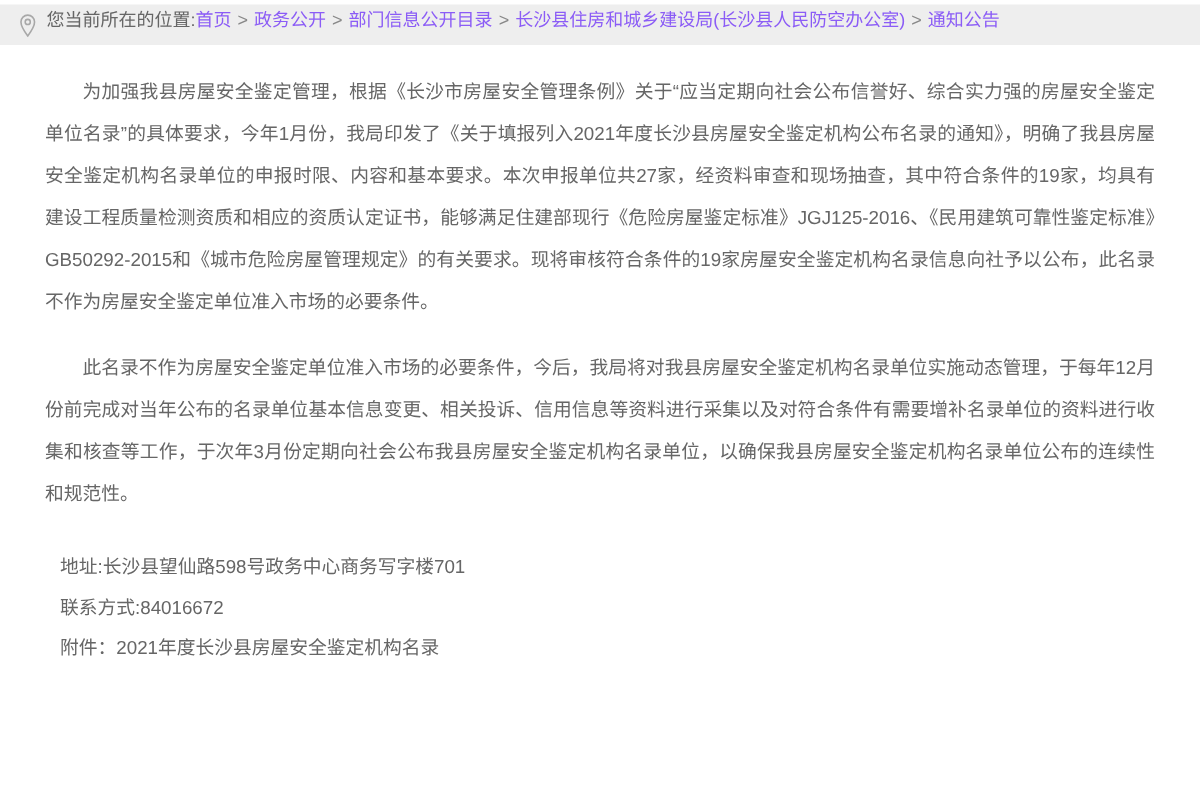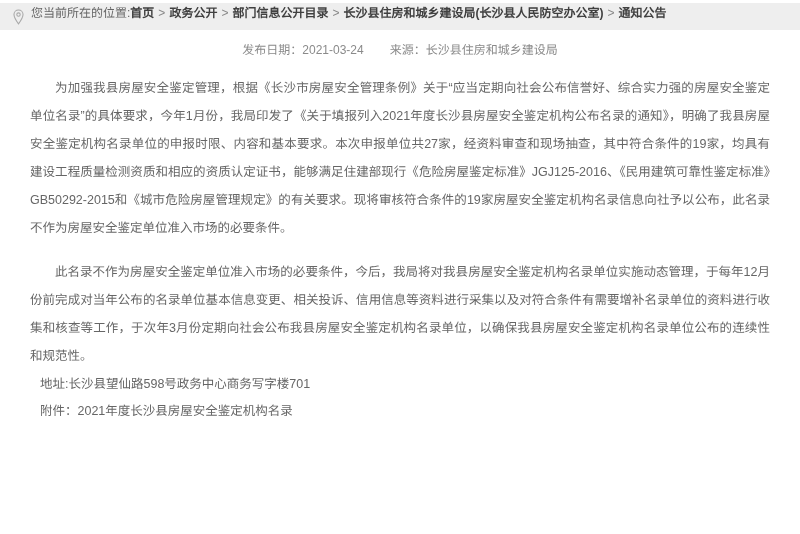--- a/index.html
+++ b/index.html
@@ -12,21 +12,21 @@
   .page { width: 800px; height: 534px; background: #fff; }
 
   
   .crumb-bar {
     margin-top: 3px; height: 27px; background: var(--bar-bg, #eeeeee);
     display: flex; padding: 0 10px;
     font-size: 12px; color: #666; white-space: nowrap; overflow: hidden;
   }
   .pin { display: inline-flex; align-items: center; margin: 0 6px 0 2px; }
   .crumb-prefix { color: #666; }
-  .crumb-link { color: #404040; text-decoration: none; cursor: pointer; font-weight: bold; }
+  .crumb-link { color: #8b5cf6; text-decoration: none; cursor: pointer; }
   .crumb-sep { color: #888; margin: 0 4px; }
 
   
   .title {
     margin-top: 17px; text-align: center;
     font-size: 21px; font-weight: bold; color: var(--title-blue, #3d87d5);
     letter-spacing: 0.5px;
   }
   .meta {
     margin-top: 10px; text-align: center;
@@ -37,48 +37,46 @@
   
   .body { padding: 0 30px; margin-top: 17px; }
   .para {
     font-size: 12.5px; line-height: 28px; color: var(--body-text, #666);
     text-align: justify; text-indent: 2em; margin-bottom: 2px; margin-top: 16px;
   }
   .line {
     padding: 0 30px 0 40px; font-size: 12.5px; line-height: 20px;
     color: var(--body-text, #666); margin-top: 7px;
   }
-  .line.first { margin-top: 4px; }
+  .line.first { margin-top: 25px; }
 </style>
 </head>
 <body>
 
 <div class="page">
 
   <div class="crumb-bar">
     <span class="pin">
       <svg width="13" height="16" viewBox="0 0 24 30">
         <path d="M12 2C7.3 2 3.5 5.8 3.5 10.5 3.5 16.5 12 28 12 28s8.5-11.5 8.5-17.5C20.5 5.8 16.7 2 12 2z" fill="none" stroke="#a8a8a8" stroke-width="2"></path>
         <circle cx="12" cy="10.5" r="3.2" fill="none" stroke="#a8a8a8" stroke-width="2"></circle>
       </svg>
     </span>
     <span class="crumb-prefix">您当前所在的位置: </span>
     <span id="crumb-items"><a class="crumb-link" href="#">首页</a><span class="crumb-sep">&gt;</span><a class="crumb-link" href="#">政务公开</a><span class="crumb-sep">&gt;</span><a class="crumb-link" href="#">部门信息公开目录</a><span class="crumb-sep">&gt;</span><a class="crumb-link" href="#">长沙县住房和城乡建设局(长沙县人民防空办公室)</a><span class="crumb-sep">&gt;</span><a class="crumb-link" href="#">通知公告</a></span>
   </div>
 
   <div class="article">
 
-    <div class="meta">
-      <span>发布日期：</span><span>2021-03-24</span><span class="src">来源：</span><span>长沙县住房和城乡建设局</span>
-    </div>
 
     <div class="body" id="paragraphs">
         <p class="para">为加强我县房屋安全鉴定管理，根据《长沙市房屋安全管理条例》关于“应当定期向社会公布信誉好、综合实力强的房屋安全鉴定单位名录”的具体要求，今年1月份，我局印发了《关于填报列入2021年度长沙县房屋安全鉴定机构公布名录的通知》，明确了我县房屋安全鉴定机构名录单位的申报时限、内容和基本要求。本次申报单位共27家，经资料审查和现场抽查，其中符合条件的19家，均具有建设工程质量检测资质和相应的资质认定证书，能够满足住建部现行《危险房屋鉴定标准》JGJ125-2016、《民用建筑可靠性鉴定标准》GB50292-2015和《城市危险房屋管理规定》的有关要求。现将审核符合条件的19家房屋安全鉴定机构名录信息向社予以公布，此名录不作为房屋安全鉴定单位准入市场的必要条件。</p>
         <p class="para">此名录不作为房屋安全鉴定单位准入市场的必要条件，今后，我局将对我县房屋安全鉴定机构名录单位实施动态管理，于每年12月份前完成对当年公布的名录单位基本信息变更、相关投诉、信用信息等资料进行采集以及对符合条件有需要增补名录单位的资料进行收集和核查等工作，于次年3月份定期向社会公布我县房屋安全鉴定机构名录单位，以确保我县房屋安全鉴定机构名录单位公布的连续性和规范性。</p>
       </div>
 
     <p class="line first">地址:长沙县望仙路598号政务中心商务写字楼701</p>
+    <p class="line">联系方式:84016672</p>
 
     <p class="line"><span>附件：</span><span>2021年度长沙县房屋安全鉴定机构名录</span></p>
 
   </div>
 
 </div>
 
 </body></html>

